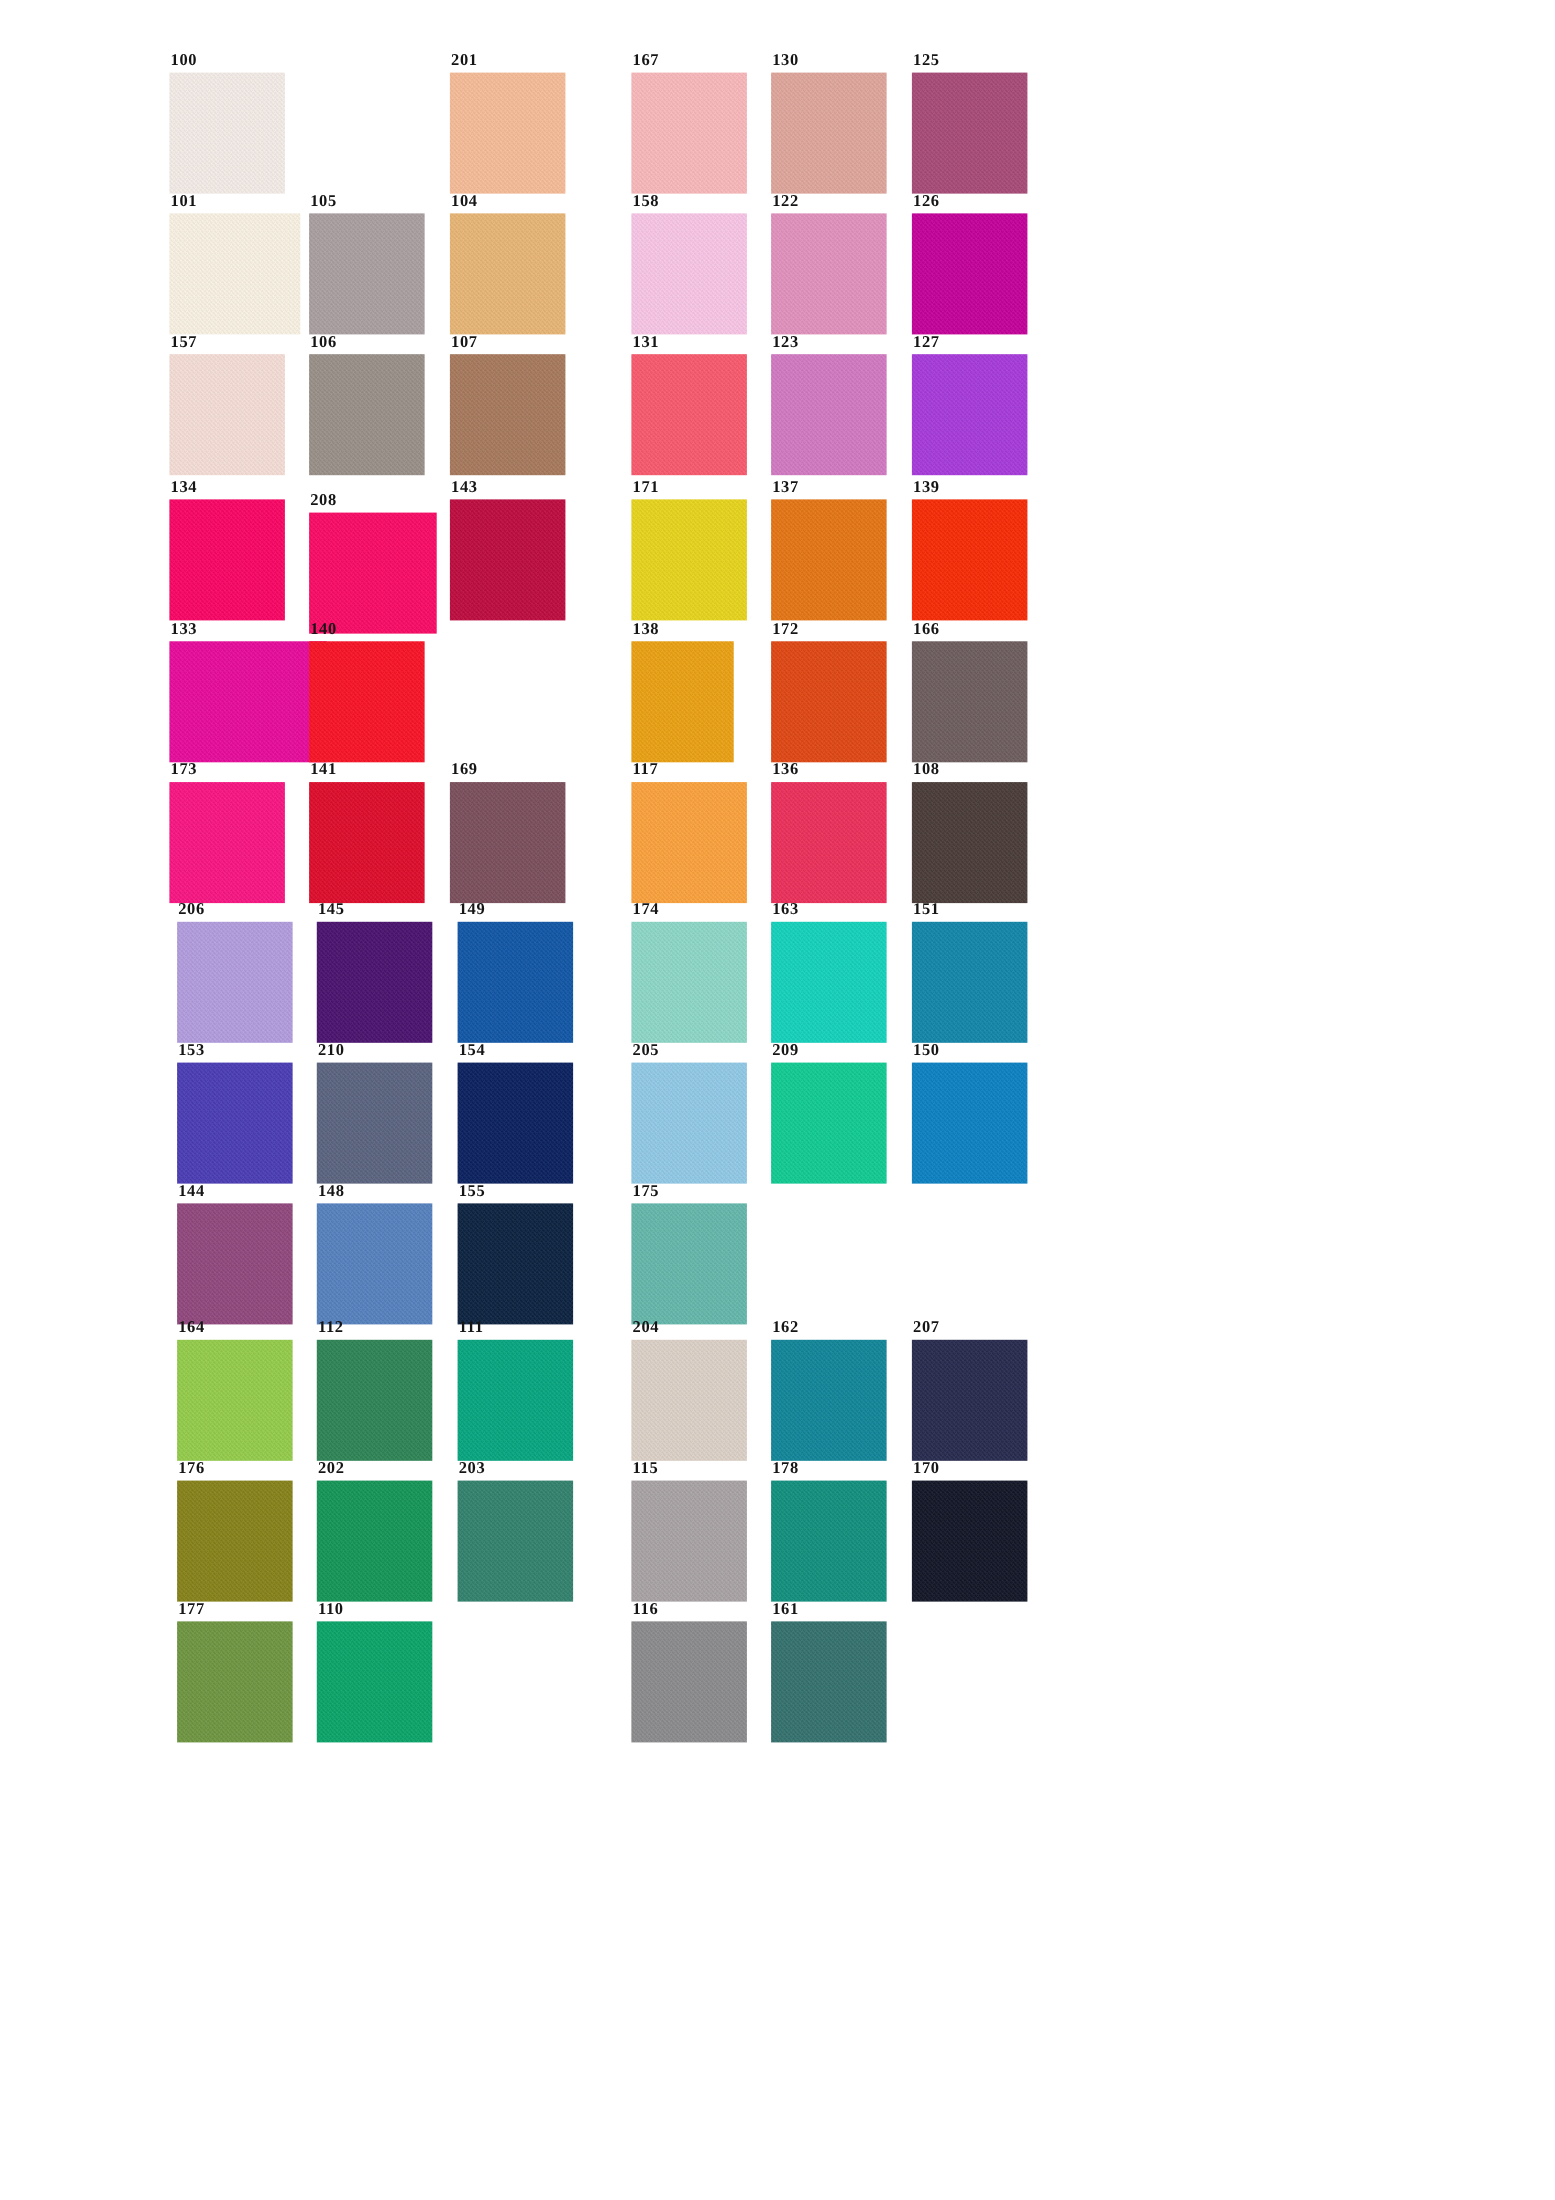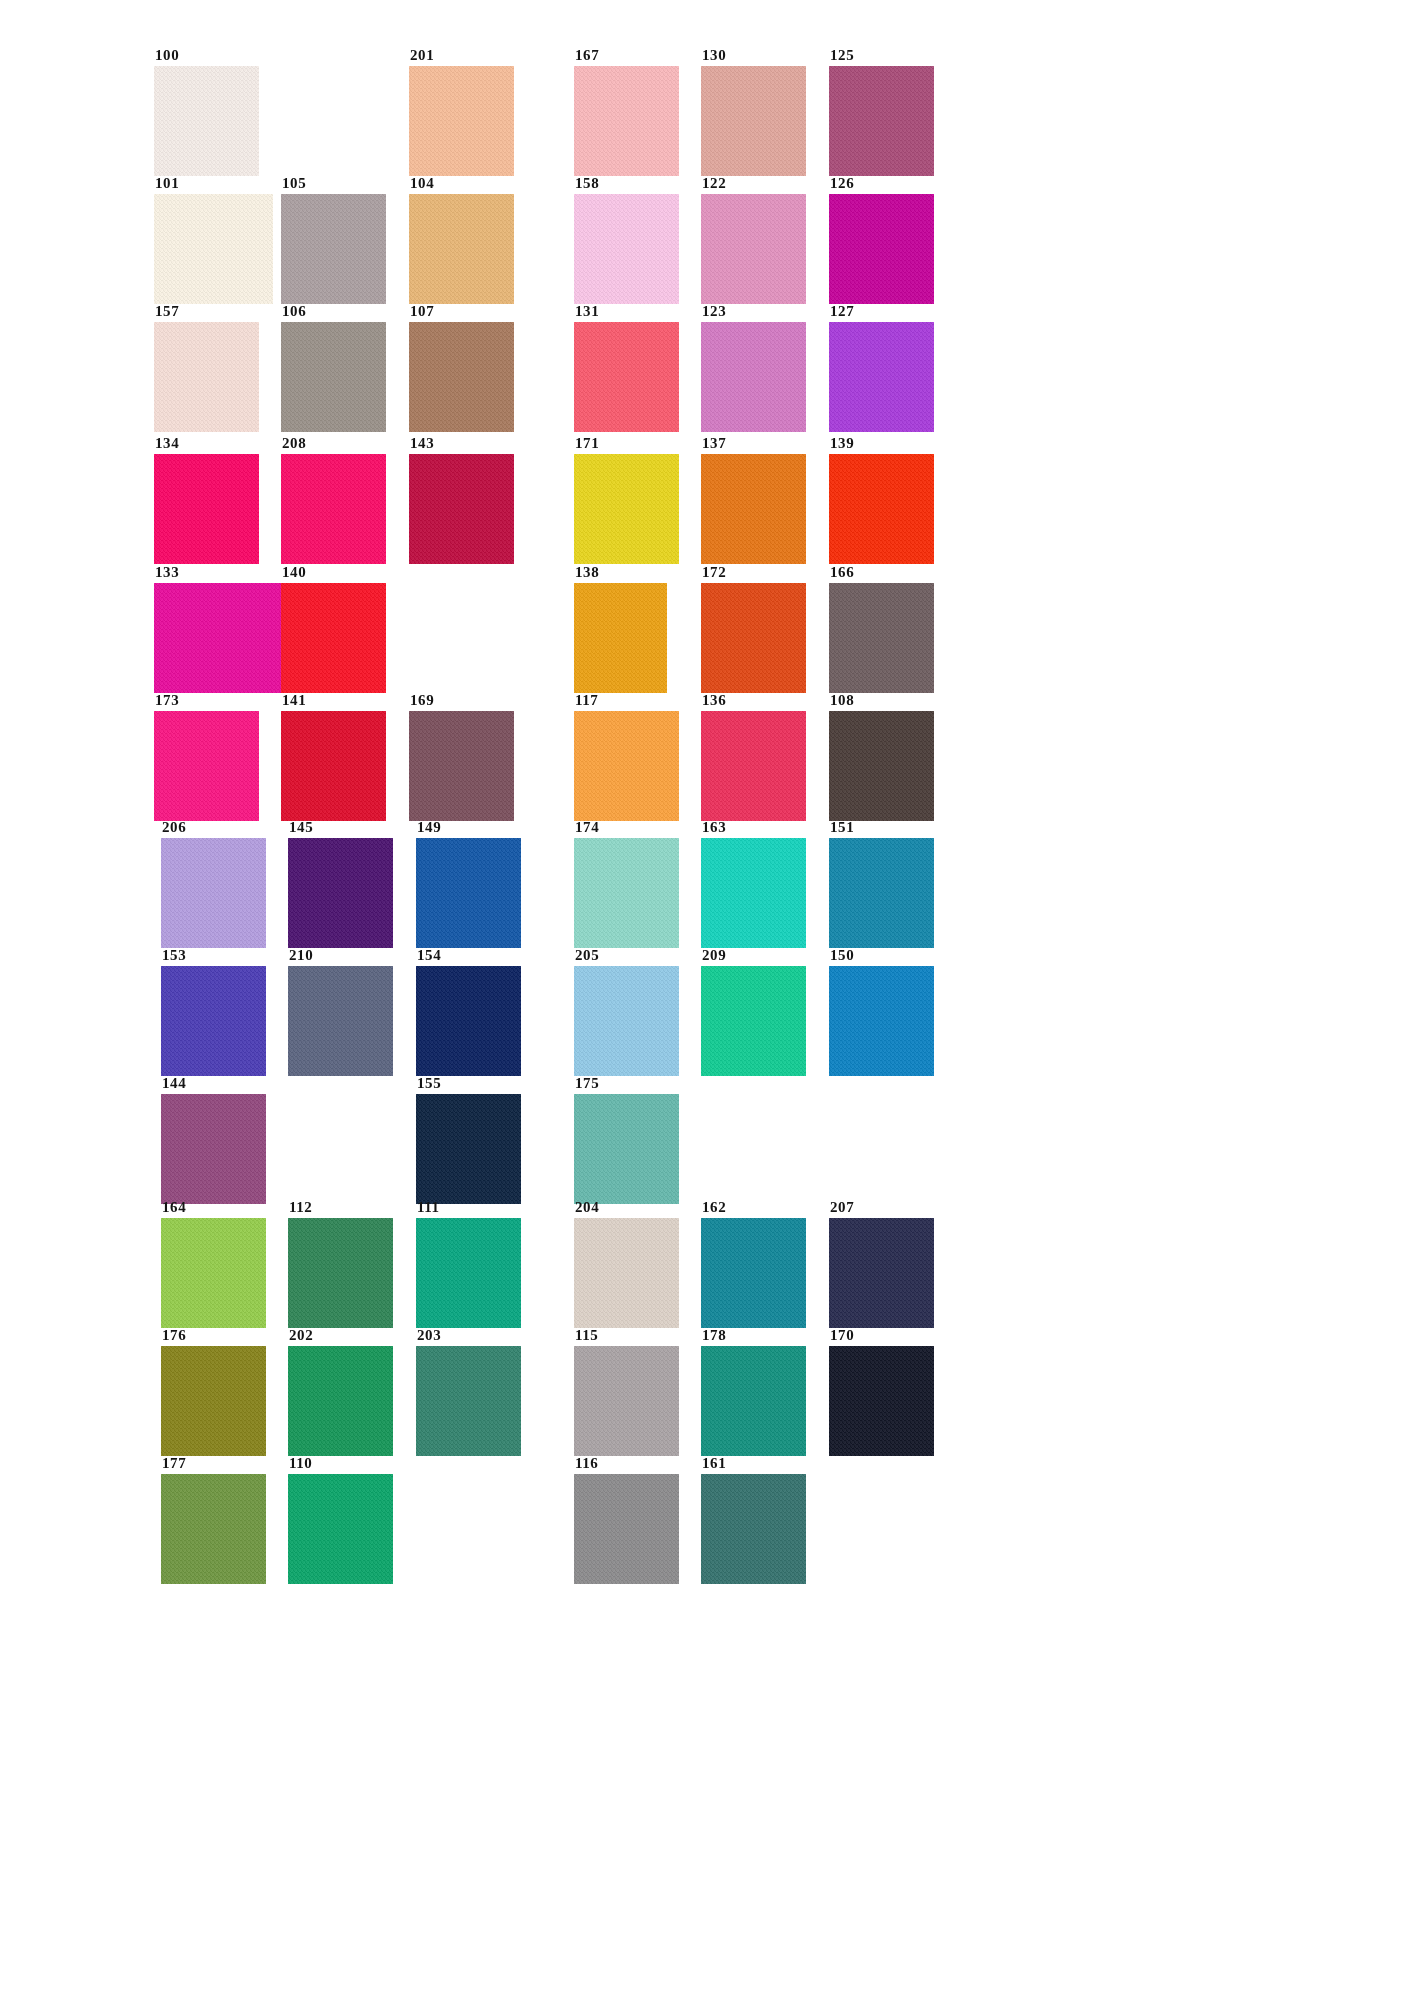--- a/index.html
+++ b/index.html
@@ -145,21 +145,21 @@
           <div class="swatch-chip tex" style="top: 18px; height: 110px; background-color: rgb(168, 58, 220);"></div>
         </div>
       </div>
     </div>
     <div style="position: absolute; left: 0px; top: 0px; width: 100%; height: 100%;">
       <div style="position: absolute; left: 0px; top: 436px; width: 100%; height: 128px;">
         <div class="swatch-cell" style="left: 154px; top: 0px; width: 105px; height: 128px;">
           <div class="swatch-label" style="color: rgb(21, 21, 21);">134</div>
           <div class="swatch-chip tex" style="top: 18px; height: 110px; background-color: rgb(252, 4, 101);"></div>
         </div>
-        <div class="swatch-cell" style="left: 281px; top: 0px; width: 105px; height: 128px;">
+        <div class="swatch-cell" style="left: 281px; top: 12px; width: 116px; height: 128px;">
           <div class="swatch-label" style="color: rgb(21, 21, 21);">208</div>
           <div class="swatch-chip tex" style="top: 18px; height: 110px; background-color: rgb(252, 10, 102);"></div>
         </div>
         <div class="swatch-cell" style="left: 409px; top: 0px; width: 105px; height: 128px;">
           <div class="swatch-label" style="color: rgb(21, 21, 21);">143</div>
           <div class="swatch-chip tex" style="top: 18px; height: 110px; background-color: rgb(191, 11, 63);"></div>
         </div>
         <div class="swatch-cell" style="left: 574px; top: 0px; width: 105px; height: 128px;">
           <div class="swatch-label" style="color: rgb(21, 21, 21);">171</div>
           <div class="swatch-chip tex" style="top: 18px; height: 110px; background-color: rgb(233, 214, 28);"></div>
@@ -273,20 +273,24 @@
         <div class="swatch-cell" style="left: 829px; top: 0px; width: 105px; height: 128px;">
           <div class="swatch-label" style="color: rgb(21, 21, 21);">150</div>
           <div class="swatch-chip tex" style="top: 18px; height: 110px; background-color: rgb(11, 130, 196);"></div>
         </div>
       </div>
       <div style="position: absolute; left: 0px; top: 1076px; width: 100%; height: 128px;">
         <div class="swatch-cell" style="left: 161px; top: 0px; width: 105px; height: 128px;">
           <div class="swatch-label" style="color: rgb(21, 21, 21);">144</div>
           <div class="swatch-chip tex" style="top: 18px; height: 110px; background-color: rgb(146, 72, 126);"></div>
         </div>
+        <div class="swatch-cell" style="left: 288px; top: 0px; width: 105px; height: 128px;">
+          <div class="swatch-label" style="color: rgb(21, 21, 21);">148</div>
+          <div class="swatch-chip tex" style="top: 18px; height: 110px; background-color: rgb(86, 130, 192);"></div>
+        </div>
         <div class="swatch-cell" style="left: 416px; top: 0px; width: 105px; height: 128px;">
           <div class="swatch-label" style="color: rgb(21, 21, 21);">155</div>
           <div class="swatch-chip tex" style="top: 18px; height: 110px; background-color: rgb(11, 34, 64);"></div>
         </div>
         <div class="swatch-cell" style="left: 574px; top: 0px; width: 105px; height: 128px;">
           <div class="swatch-label" style="color: rgb(21, 21, 21);">175</div>
           <div class="swatch-chip tex" style="top: 18px; height: 110px; background-color: rgb(101, 185, 173);"></div>
         </div>
       </div>
     </div>

